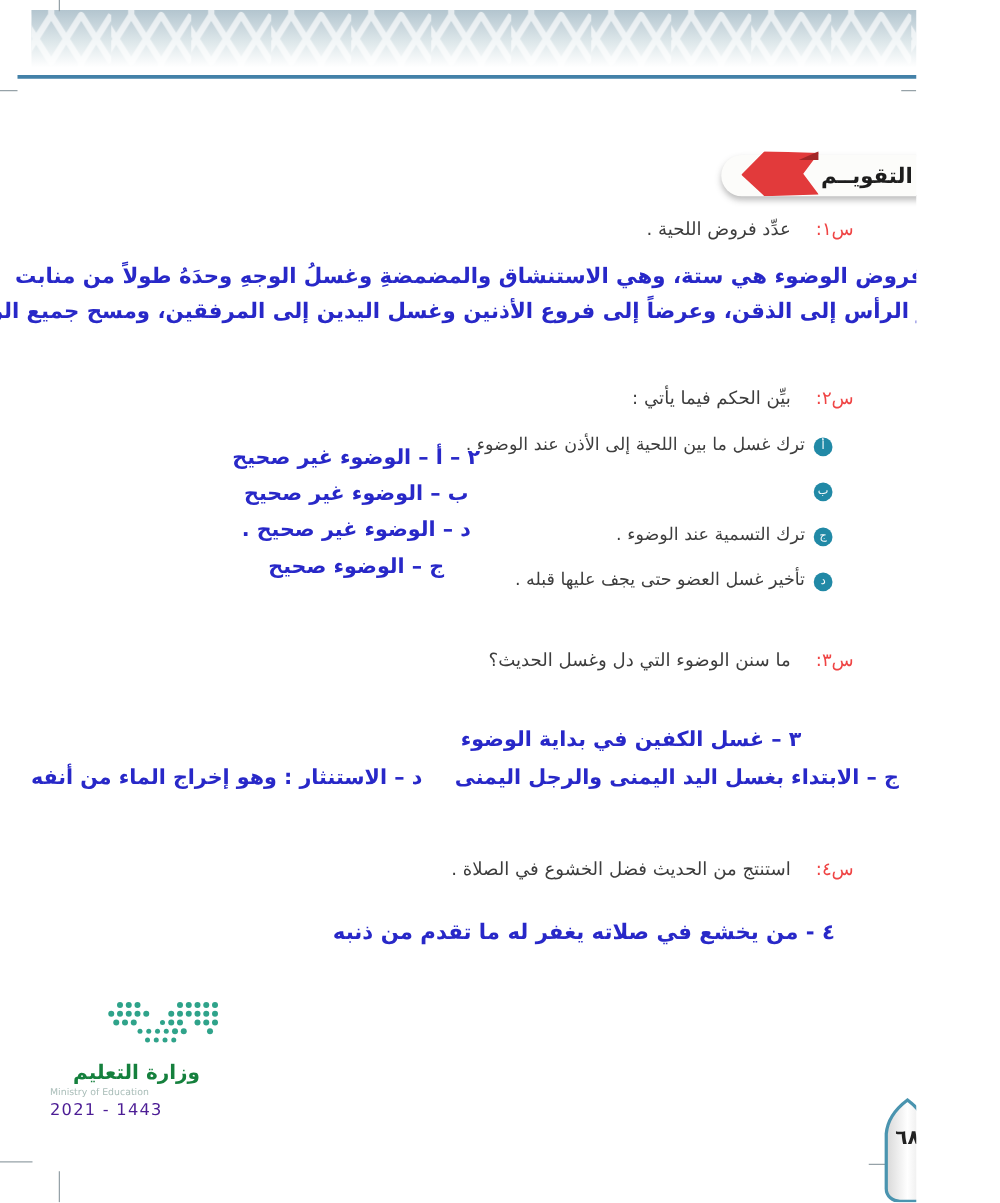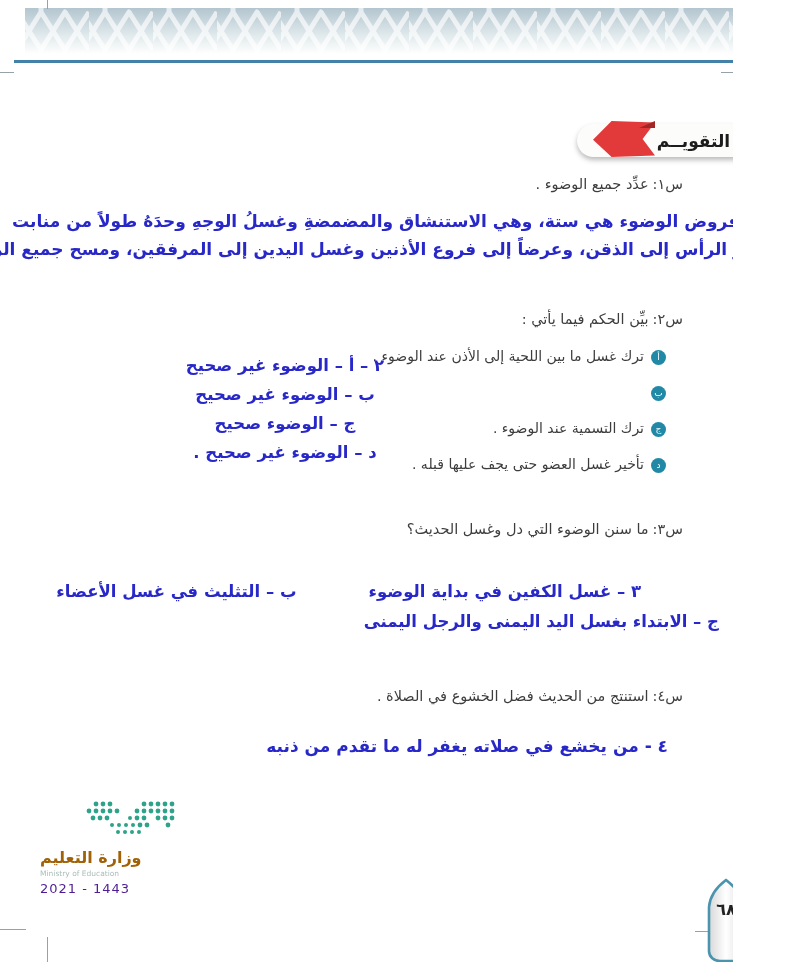--- a/index.html
+++ b/index.html
@@ -26,21 +26,21 @@
     border-radius:17px;box-shadow:0 3px 5px rgba(60,60,60,.35);display:flex;align-items:center;}
   .ribbon{position:absolute;left:16px;top:-3px;width:62px;height:36px;background:#e23a3b;
     clip-path:polygon(100% 4%,30% 0,0 52%,30% 100%,100% 96%,80% 50%);}
   .ribbon-fold{position:absolute;left:62px;top:-6px;width:16px;height:10px;background:#a32627;
     clip-path:polygon(0 100%,100% 30%,100% 100%);}
   .eval-label{position:relative;z-index:2;flex:1;text-align:center;padding-left:52px;
     font-weight:bold;font-size:17px;color:#1d1d1d;direction:rtl;}
 
   
   .q-line{position:absolute;right:50px;direction:rtl;font-size:14.5px;color:#3d3d3d;white-space:nowrap;}
-  .q-label{color:#404040;margin-left:4px;}
+  .q-label{color:#ef4444;margin-left:20px;}
   .q1{top:176px;} .q2{top:311px;} .q3{top:521px;} .q4{top:688px;}
 
   
   .blue{color:#2828c8;font-weight:bold;}
   .answer1{position:absolute;left:28px;top:207px;width:742px;direction:rtl;line-height:28px;
     font-size:17px;text-align:center;}
   .answer1 div{white-space:nowrap;}
   .answer2{position:absolute;left:150px;top:351px;width:270px;direction:rtl;text-align:center;
     font-size:16.5px;line-height:29px;}
   .answer2 div{white-space:nowrap;}
@@ -52,21 +52,21 @@
 
   
   .items{position:absolute;right:67px;top:348px;direction:rtl;text-align:right;}
   .item{height:36px;font-size:14px;color:#3d3d3d;white-space:nowrap;display:flex;align-items:flex-start;}
   .badge{display:inline-flex;width:15px;height:15px;border-radius:50%;background:#2189a6;color:#fff;
     font-size:9px;line-height:15px;align-items:center;justify-content:center;margin-left:7px;margin-top:2px;flex:none;}
 
   
   .moe{position:absolute;left:40px;top:798px;width:160px;}
   .moe-dots{margin-left:42px;display:block;}
-  .moe-ar{color:#a16207;font-weight:bold;font-size:16px;direction:rtl;text-align:left;width:120px;margin-top:2px;}
+  .moe-ar{color:#15803d;font-weight:bold;font-size:16px;direction:rtl;text-align:right;width:120px;margin-top:2px;}
   .moe-en{color:#a9bdb8;font-size:7.5px;margin-top:2px;}
   .moe-years{color:#4c1d95;font-size:13px;margin-top:3px;letter-spacing:1px;}
 
   
   .arch{position:absolute;left:702px;top:878px;width:48px;height:84px;}
   .arch-num{position:absolute;left:702px;top:900px;width:48px;text-align:center;
     font-size:16px;color:#222;font-weight:bold;}
 </style>
 </head>
 <body>
@@ -98,21 +98,21 @@
   <div class="mark br-h"></div>
   <div class="mark br-v"></div>
 
   <div class="eval-pill">
     <div class="ribbon"></div>
     <div class="ribbon-fold"></div>
     <div class="eval-label">التقويــم</div>
   </div>
 
   <div class="q-line q1">
-    <span class="q-label">س١:</span><span>عدِّد جميع الوضوء .</span>
+    <span class="q-label">س١:</span><span>عدِّد فروض اللحية .</span>
   </div>
 
   <div class="answer1 blue">
     <div>١ – فروض الوضوء هي ستة، وهي الاستنشاق والمضمضةِ وغسلُ الوجهِ وحدَهُ طولاً من منابت</div>
     <div>شعر الرأس إلى الذقن، وعرضاً إلى فروع الأذنين وغسل اليدين إلى المرفقين، ومسح جميع الرأس</div>
   </div>
 
   <div class="q-line q2">
     <span class="q-label">س٢:</span><span>بيِّن الحكم فيما يأتي :</span>
   </div>
@@ -131,35 +131,35 @@
     </div>
     <div class="item">
       <span class="badge">د</span>
       <span>تأخير غسل العضو حتى يجف عليها قبله .</span>
     </div>
   </div>
 
   <div class="answer2 blue">
     <div>٢ – أ – الوضوء غير صحيح</div>
     <div>ب – الوضوء غير صحيح</div>
+    <div>د – الوضوء غير صحيح .</div>
     <div>ج – الوضوء صحيح</div>
-    <div>د – الوضوء غير صحيح .</div>
   </div>
 
   <div class="q-line q3">
     <span class="q-label">س٣:</span><span>ما سنن الوضوء التي دل وغسل الحديث؟</span>
   </div>
 
   <div class="answer3 blue">
     <div class="a3row a3row1">
       <span>٣ – غسل الكفين في بداية الوضوء</span>
-      <span>ب – التثليث في غسل الأعضاء</span>
     </div>
     <div class="a3row a3row2">
       <span>ج – الابتداء بغسل اليد اليمنى والرجل اليمنى</span>
+      <span>د – الاستنثار : وهو إخراج الماء من أنفه</span>
     </div>
   </div>
 
   <div class="q-line q4">
     <span class="q-label">س٤:</span><span>استنتج من الحديث فضل الخشوع في الصلاة .</span>
   </div>
 
   <div class="answer4 blue">٤ - من يخشع في صلاته يغفر له ما تقدم من ذنبه</div>
 
   <div class="moe">

